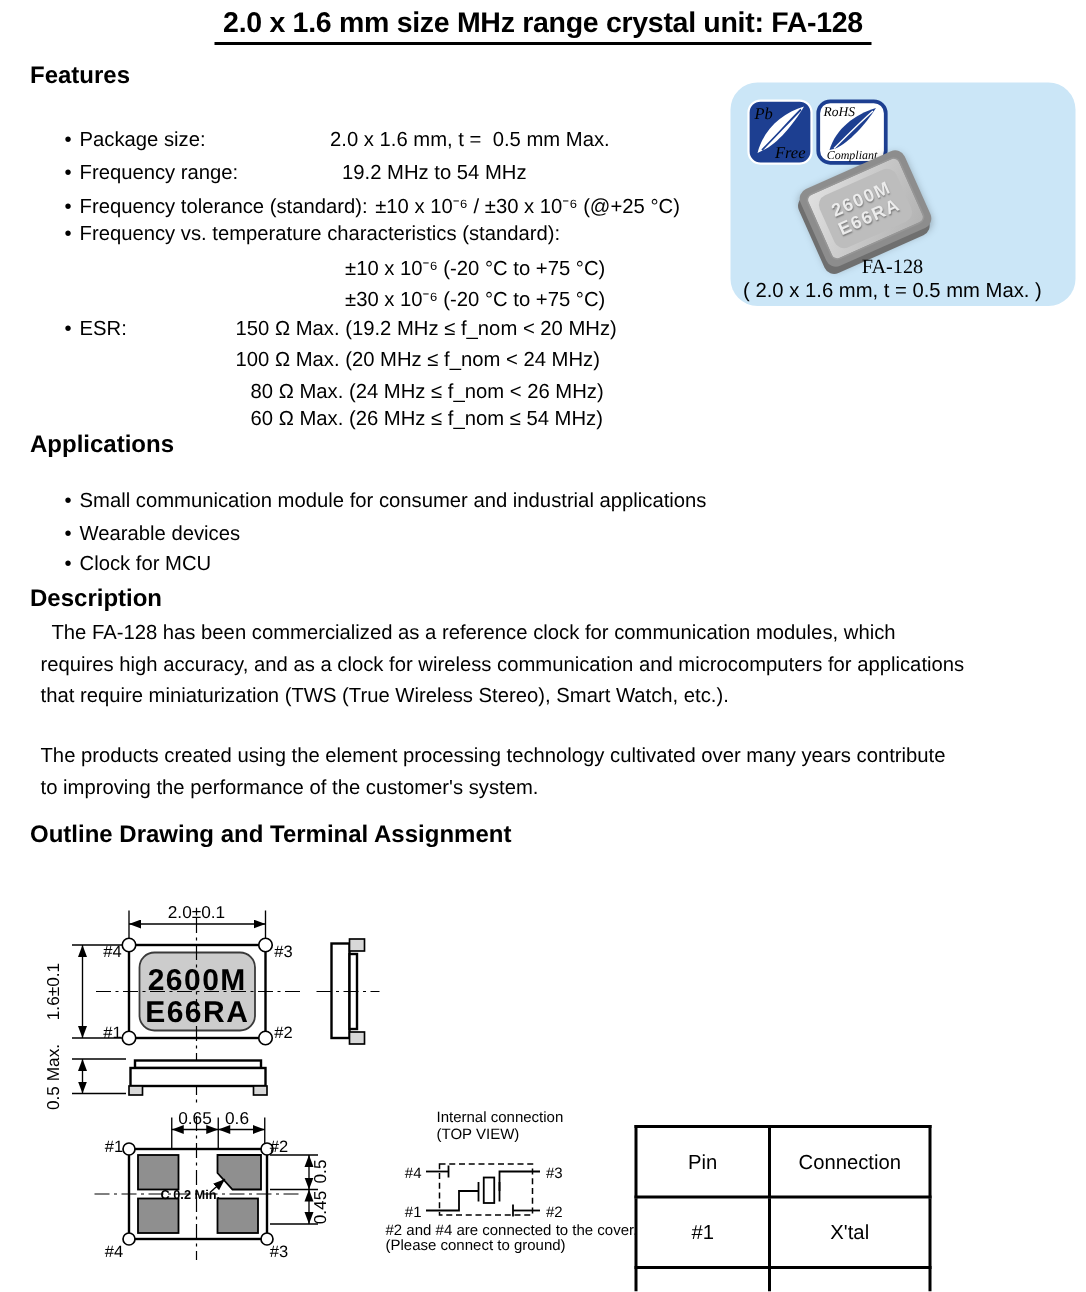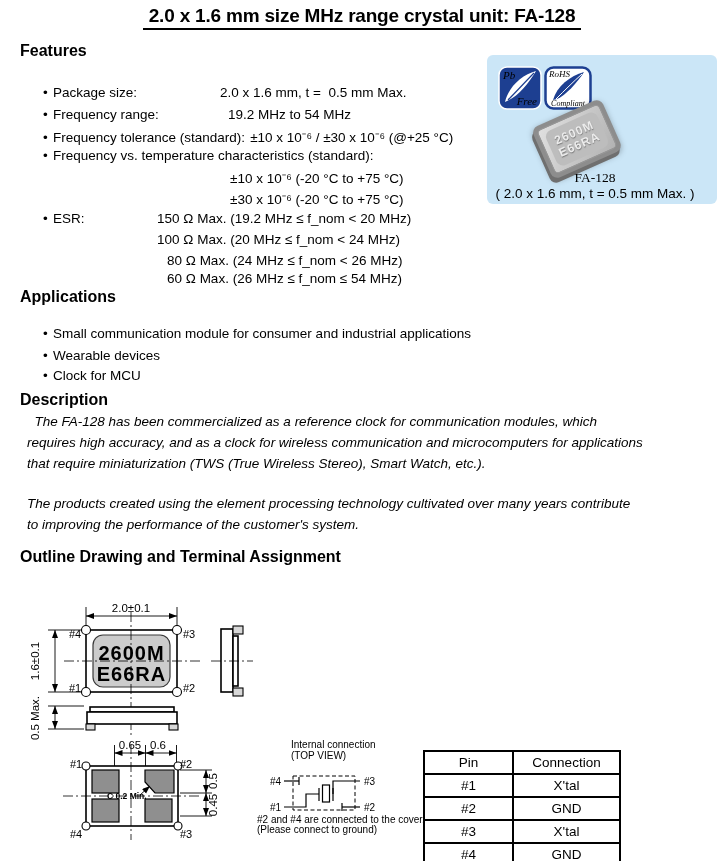--- a/index.html
+++ b/index.html
@@ -15,24 +15,24 @@
   .frow{position:absolute;left:28px;font-size:13.5px;white-space:pre;}
   .fb{display:inline-block;width:10px;}
   .fl0{display:inline-block;width:167px;}
   .fl1{display:inline-block;width:175px;}
   .fl6{display:inline-block;width:104px;}
   .ind-temp{margin-left:187px;margin-top:20px;}
   .ind-esr1{margin-left:114px;}
   .ind-esr2{margin-left:124px;}
   
   .app-item{position:absolute;left:28px;font-size:13.5px;white-space:pre;}
-  .dline{position:absolute;left:27px;font-size:13.5px;white-space:pre;font-style:italic;}
+  .dline{position:absolute;left:27px;font-size:13.5px;white-space:pre;}
   
   .pbox{position:absolute;left:487px;top:55px;width:230px;height:149px;
-        background:#cbe6f7;border-radius:6px;}
+        background:#cbe6f7;border-radius:18px;}
   .logo{position:absolute;}
   .chip{position:absolute;left:52px;top:56px;width:76px;height:56px;
         transform:rotate(-24deg);background:#8d8d8d;border-radius:7px;
         box-shadow:-3px 4px 0 #6f6f6f, -1px 2px 6px rgba(0,0,0,.35);}
   .chip-face{position:absolute;left:4px;top:4px;right:4px;bottom:4px;
         background:linear-gradient(135deg,#e0e0e0,#b2b2b2);border-radius:5px;border:1px solid #979797;}
   .chip-lid{position:absolute;left:5px;top:4px;right:5px;bottom:4px;background:#bdbdbd;
         border-radius:7px;display:flex;flex-direction:column;align-items:center;justify-content:center;}
   .chip-lid div{font-size:12px;font-weight:bold;color:#ececec;line-height:13px;
         letter-spacing:1px;text-shadow:0 1px 1px #7a7a7a;}
@@ -52,21 +52,21 @@
   text{fill:#000;}
   .dim{font-size:11.5px;font-family:"Liberation Sans",sans-serif;}
   .pin{font-size:11px;font-family:"Liberation Sans",sans-serif;}
   .mark{font-size:20px;font-weight:bold;text-anchor:middle;letter-spacing:1px;
         font-family:"Liberation Sans",sans-serif;}
   .small{font-size:10px;font-family:"Liberation Sans",sans-serif;}
   .tiny{font-size:8.5px;font-weight:bold;font-family:"Liberation Sans",sans-serif;}
   
   .pintable{position:absolute;left:423px;top:750px;width:196px;height:106px;
         border-collapse:collapse;table-layout:fixed;font-size:13.5px;}
-  .pintable th,.pintable td{border:2px solid #000;text-align:center;padding:3px;font-weight:normal;}
+  .pintable th,.pintable td{border:2px solid #000;text-align:center;padding:15px;font-weight:normal;}
   .col-pin{width:89px;}
   .col-conn{width:107px;}
 </style>
 </head>
 <body>
 
 <div class="page">
 
   <div class="title-row">
     <span class="title">2.0 x 1.6 mm size MHz range crystal unit: FA-128</span>

